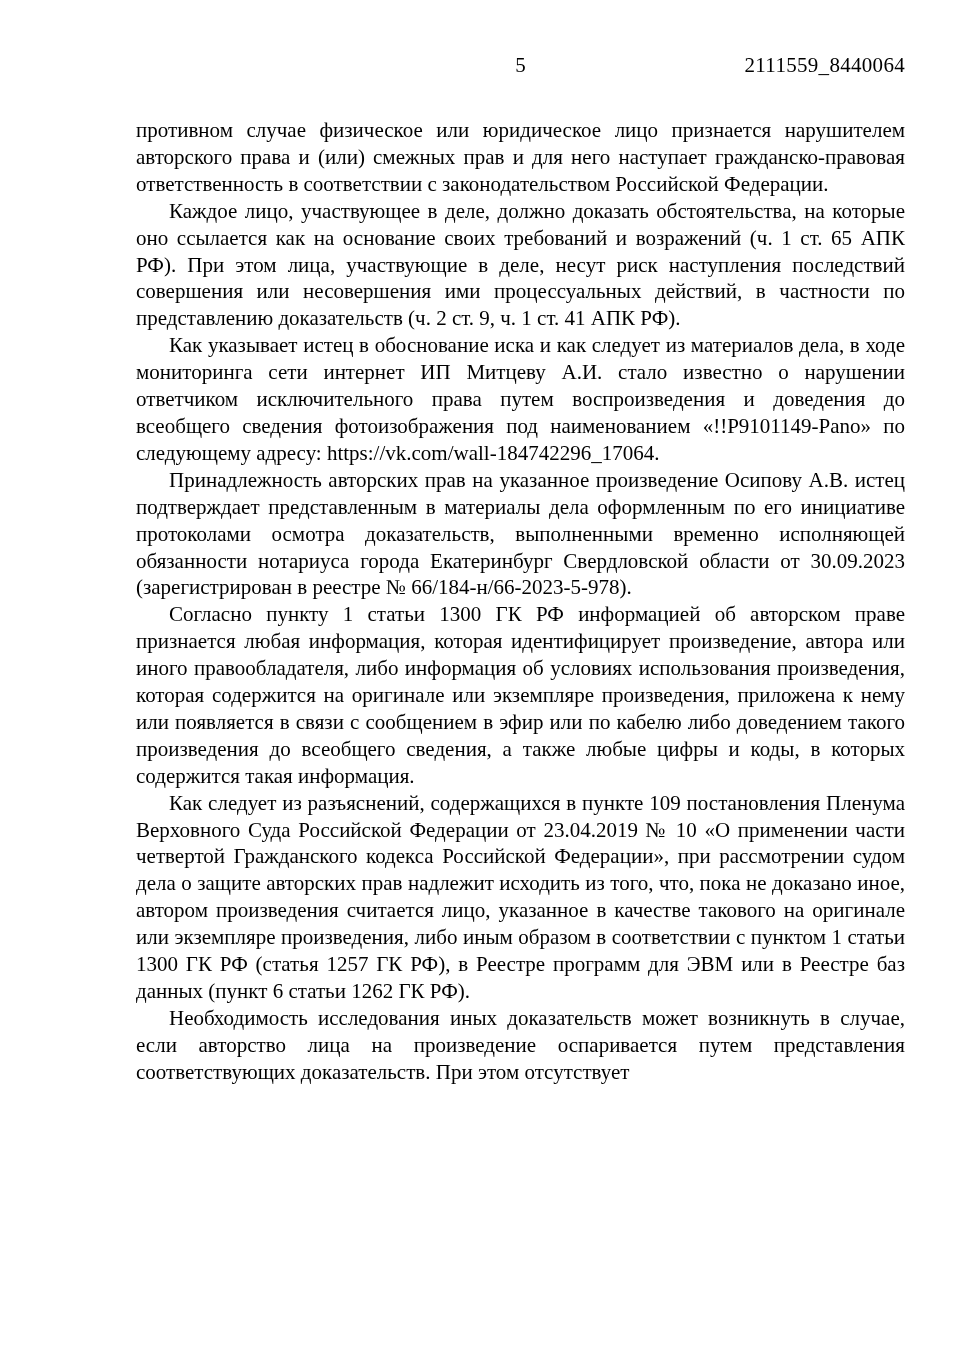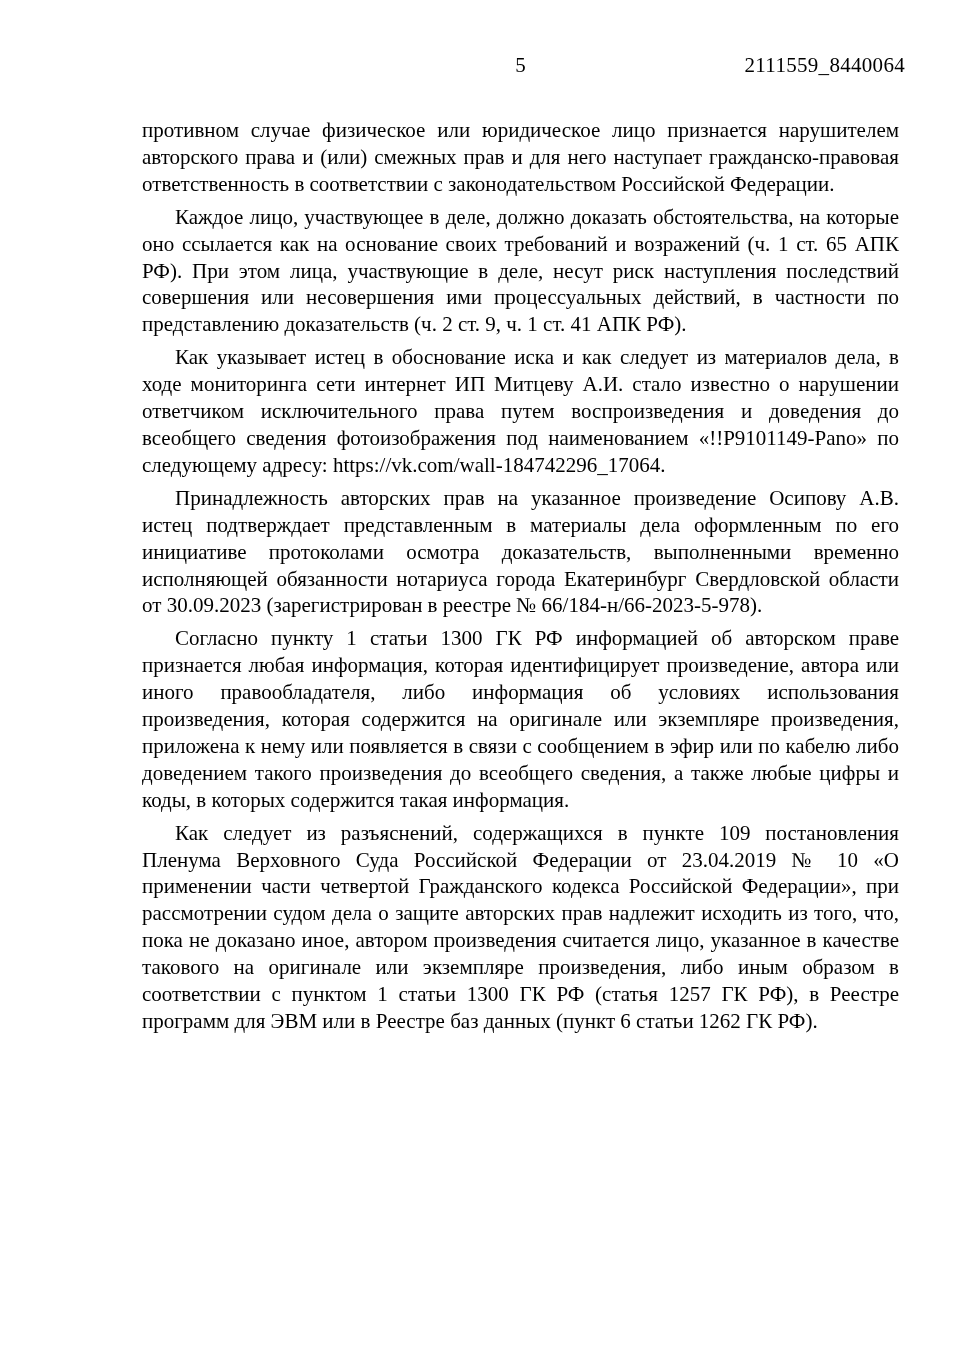--- a/index.html
+++ b/index.html
@@ -35,21 +35,21 @@
     letter-spacing: 0.3px;
     text-align: right;
   }
   .body-text {
     margin: 38px 62px 0 136px;
     font-size: 21px;
     line-height: 26.9px;
     text-align: justify;
   }
   .body-text p {
-    margin: 6px;
+    margin: 0;
     padding: 0;
     text-indent: 33px;
     overflow-wrap: break-word;
   }
   .body-text p.continuation {
     text-indent: 0;
   }
 </style>
 </head>
 <body>
@@ -61,15 +61,16 @@
     <span class="document-id">2111559_8440064</span>
   </div>
 
   <div class="body-text">
     <p class="continuation">противном случае физическое или юридическое лицо признается нарушителем авторского права и (или) смежных прав и для него наступает гражданско-правовая ответственность в соответствии с законодательством Российской Федерации.</p>
     <p>Каждое лицо, участвующее в деле, должно доказать обстоятельства, на которые оно ссылается как на основание своих требований и возражений (ч. 1 ст. 65 АПК РФ). При этом лица, участвующие в деле, несут риск наступления последствий совершения или несовершения ими процессуальных действий, в частности по представлению доказательств (ч. 2 ст. 9, ч. 1 ст. 41 АПК РФ).</p>
     <p>Как указывает истец в обоснование иска и как следует из материалов дела, в ходе мониторинга сети интернет ИП Митцеву А.И. стало известно о нарушении ответчиком исключительного права путем воспроизведения и доведения до всеобщего сведения фотоизображения под наименованием «!!P9101149-Pano» по следующему адресу: https://vk.com/wall-184742296_17064.</p>
     <p>Принадлежность авторских прав на указанное произведение Осипову А.В. истец подтверждает представленным в материалы дела оформленным по его инициативе протоколами осмотра доказательств, выполненными временно исполняющей обязанности нотариуса города Екатеринбург Свердловской области от 30.09.2023 (зарегистрирован в реестре № 66/184-н/66-2023-5-978).</p>
     <p>Согласно пункту 1 статьи 1300 ГК РФ информацией об авторском праве признается любая информация, которая идентифицирует произведение, автора или иного правообладателя, либо информация об условиях использования произведения, которая содержится на оригинале или экземпляре произведения, приложена к нему или появляется в связи с сообщением в эфир или по кабелю либо доведением такого произведения до всеобщего сведения, а также любые цифры и коды, в которых содержится такая информация.</p>
     <p>Как следует из разъяснений, содержащихся в пункте 109 постановления Пленума Верховного Суда Российской Федерации от 23.04.2019 № 10 «О применении части четвертой Гражданского кодекса Российской Федерации», при рассмотрении судом дела о защите авторских прав надлежит исходить из того, что, пока не доказано иное, автором произведения считается лицо, указанное в качестве такового на оригинале или экземпляре произведения, либо иным образом в соответствии с пунктом 1 статьи 1300 ГК РФ (статья 1257 ГК РФ), в Реестре программ для ЭВМ или в Реестре баз данных (пункт 6 статьи 1262 ГК РФ).</p>
+    <p>Необходимость исследования иных доказательств может возникнуть в случае, если авторство лица на произведение оспаривается путем представления соответствующих доказательств. При этом отсутствует</p>
   </div>
 
 </div>
 
 </body></html>

